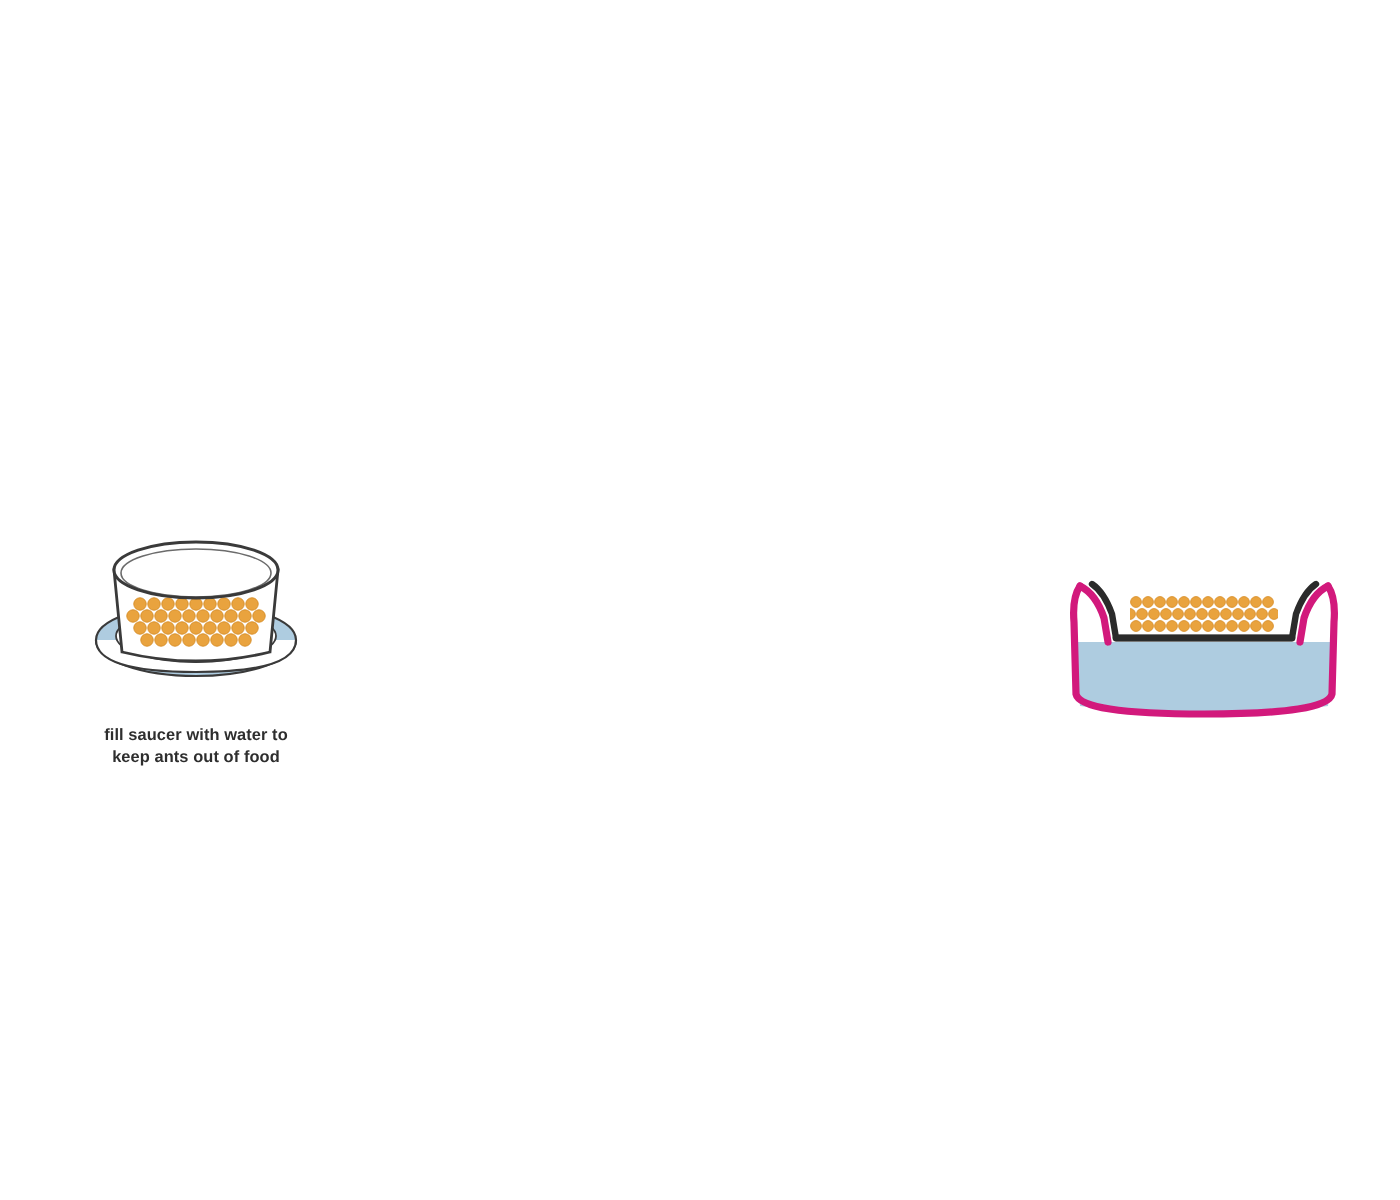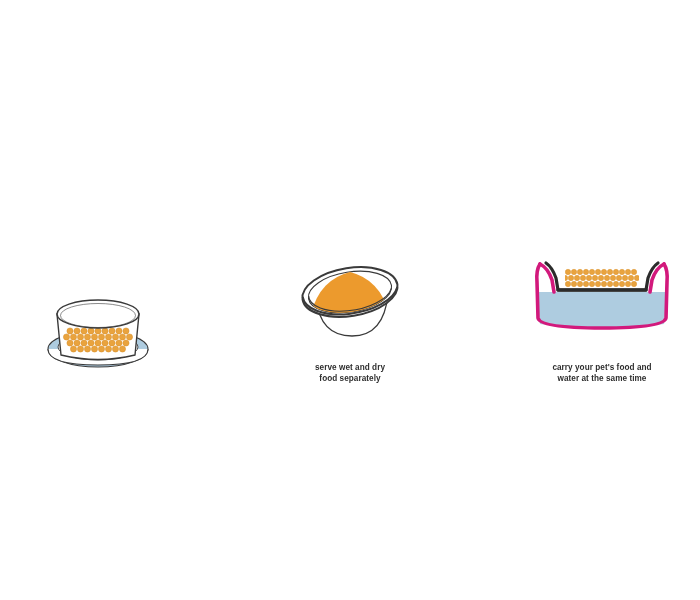--- a/index.html
+++ b/index.html
@@ -127,46 +127,24 @@
               <circle cx="87.5" cy="84" r="3.1"></circle>
               <circle cx="94.5" cy="84" r="3.1"></circle>
             <circle cx="101.5" cy="84" r="3.1"></circle>
               <circle cx="108.5" cy="84" r="3.1"></circle>
           </g>
         </g>
 
         <ellipse cx="84" cy="49" rx="41" ry="14" fill="#ffffff" stroke="#3a3a3a" stroke-width="1.5"></ellipse>
         <ellipse cx="84" cy="50.5" rx="37.5" ry="12" fill="none" stroke="#3a3a3a" stroke-width="0.8" opacity="0.75"></ellipse>
       </svg>
+      <div class="panel-caption">fill saucer with water to
+keep ants out of food</div>
     </div>
 
-    <div class="panel">
-      <svg class="panel-art" viewBox="0 0 168 120">
-        <defs>
-          <clipPath id="p2-moundclip">
-            <ellipse cx="84" cy="56" rx="42" ry="20" transform="rotate(-9 84 56)"></ellipse>
-          </clipPath>
-        </defs>
-
-        <path d="M50,62 Q54,100 86,100 Q118,100 122,58" fill="#ffffff" stroke="#3a3a3a" stroke-width="1.3"></path>
-
-        <ellipse cx="84" cy="56" rx="48" ry="24" transform="rotate(-9 84 56)" fill="#ffffff" stroke="#3a3a3a" stroke-width="2.0"></ellipse>
-
-        <ellipse cx="84" cy="56" rx="42" ry="20" transform="rotate(-9 84 56)" fill="#ffffff" stroke="#3a3a3a" stroke-width="1.1"></ellipse>
-
-        <g clip-path="url(#p2-moundclip)">
-          <path d="M44,82 Q52,44 84,36 Q116,44 124,82 Z" fill="#EC9A2D"></path>
-        </g>
-
-        <path d="M42.6,59.9 A42 20 -9 0 0 125.4,52.1" fill="none" stroke="#3a3a3a" stroke-width="1.1"></path>
-        <path d="M36.7,61 A48 24 -9 0 0 131.3,51" fill="none" stroke="#3a3a3a" stroke-width="2.0"></path>
-      </svg>
-      <div class="panel-caption">serve wet and dry
-food separately</div>
-    </div>
 
 
     <div class="panel">
       <svg class="panel-art" viewBox="0 0 168 120">
         <defs>
           <clipPath id="p4-waterclip">
             <path d="M19,56 L149,56 L146,88 Q84,97 22,88 Z"></path>
           </clipPath>
           <clipPath id="p4-kibbleclip">
             <path d="M47,32 L121,32 L121,55 L47,55 Z"></path>
@@ -220,18 +198,16 @@
               <circle cx="80" cy="48" r="2.7"></circle>
             <circle cx="86" cy="48" r="2.7"></circle>
               <circle cx="92" cy="48" r="2.7"></circle>
               <circle cx="98" cy="48" r="2.7"></circle>
             <circle cx="104" cy="48" r="2.7"></circle>
               <circle cx="110" cy="48" r="2.7"></circle>
               <circle cx="116" cy="48" r="2.7"></circle>
           </g>
         </g>
       </svg>
-      <div class="panel-caption">carry your pet's food and
-water at the same time</div>
     </div>
 
   </div>
 </div>
 
 </body></html>

